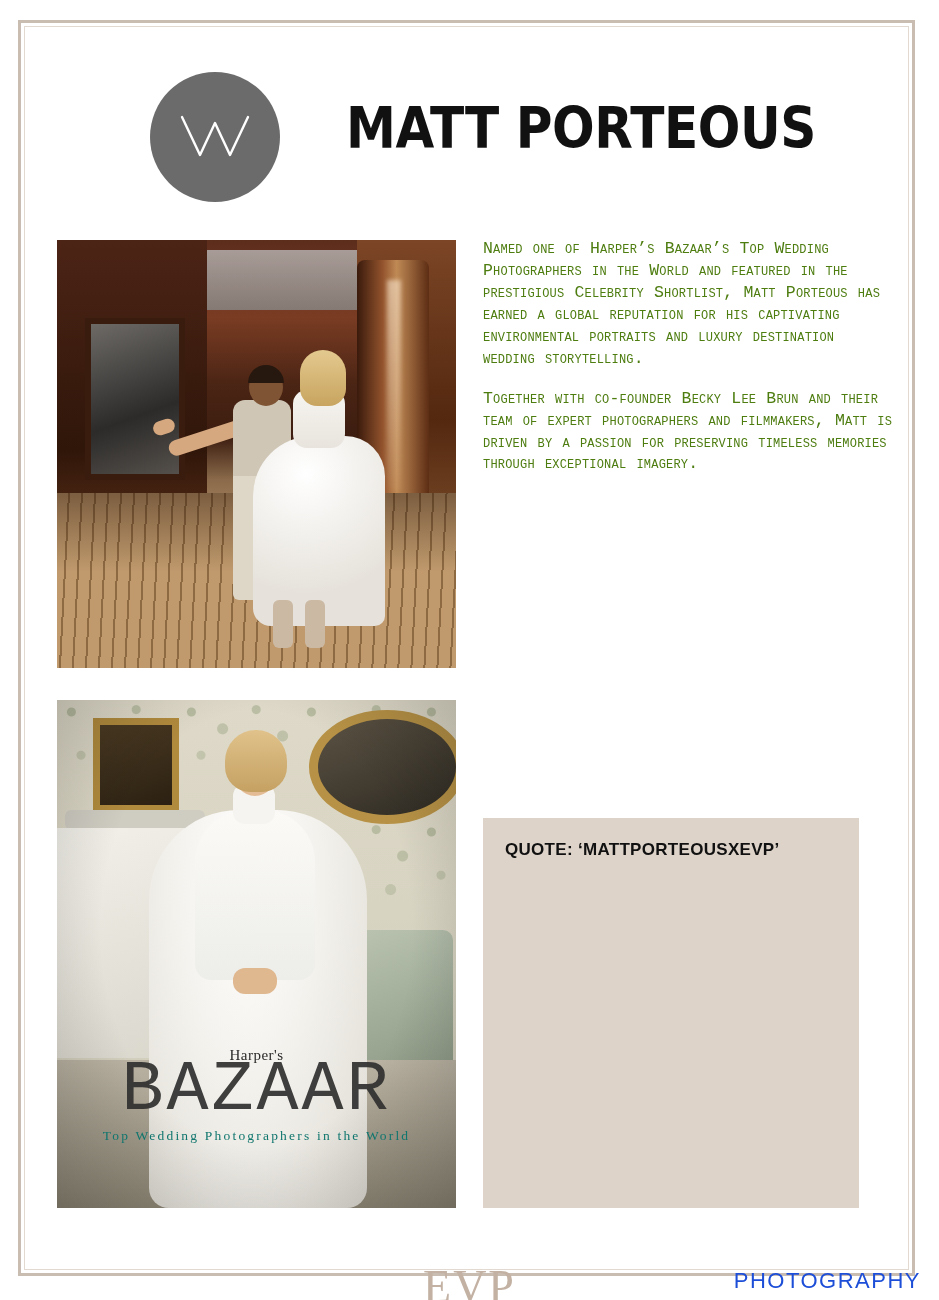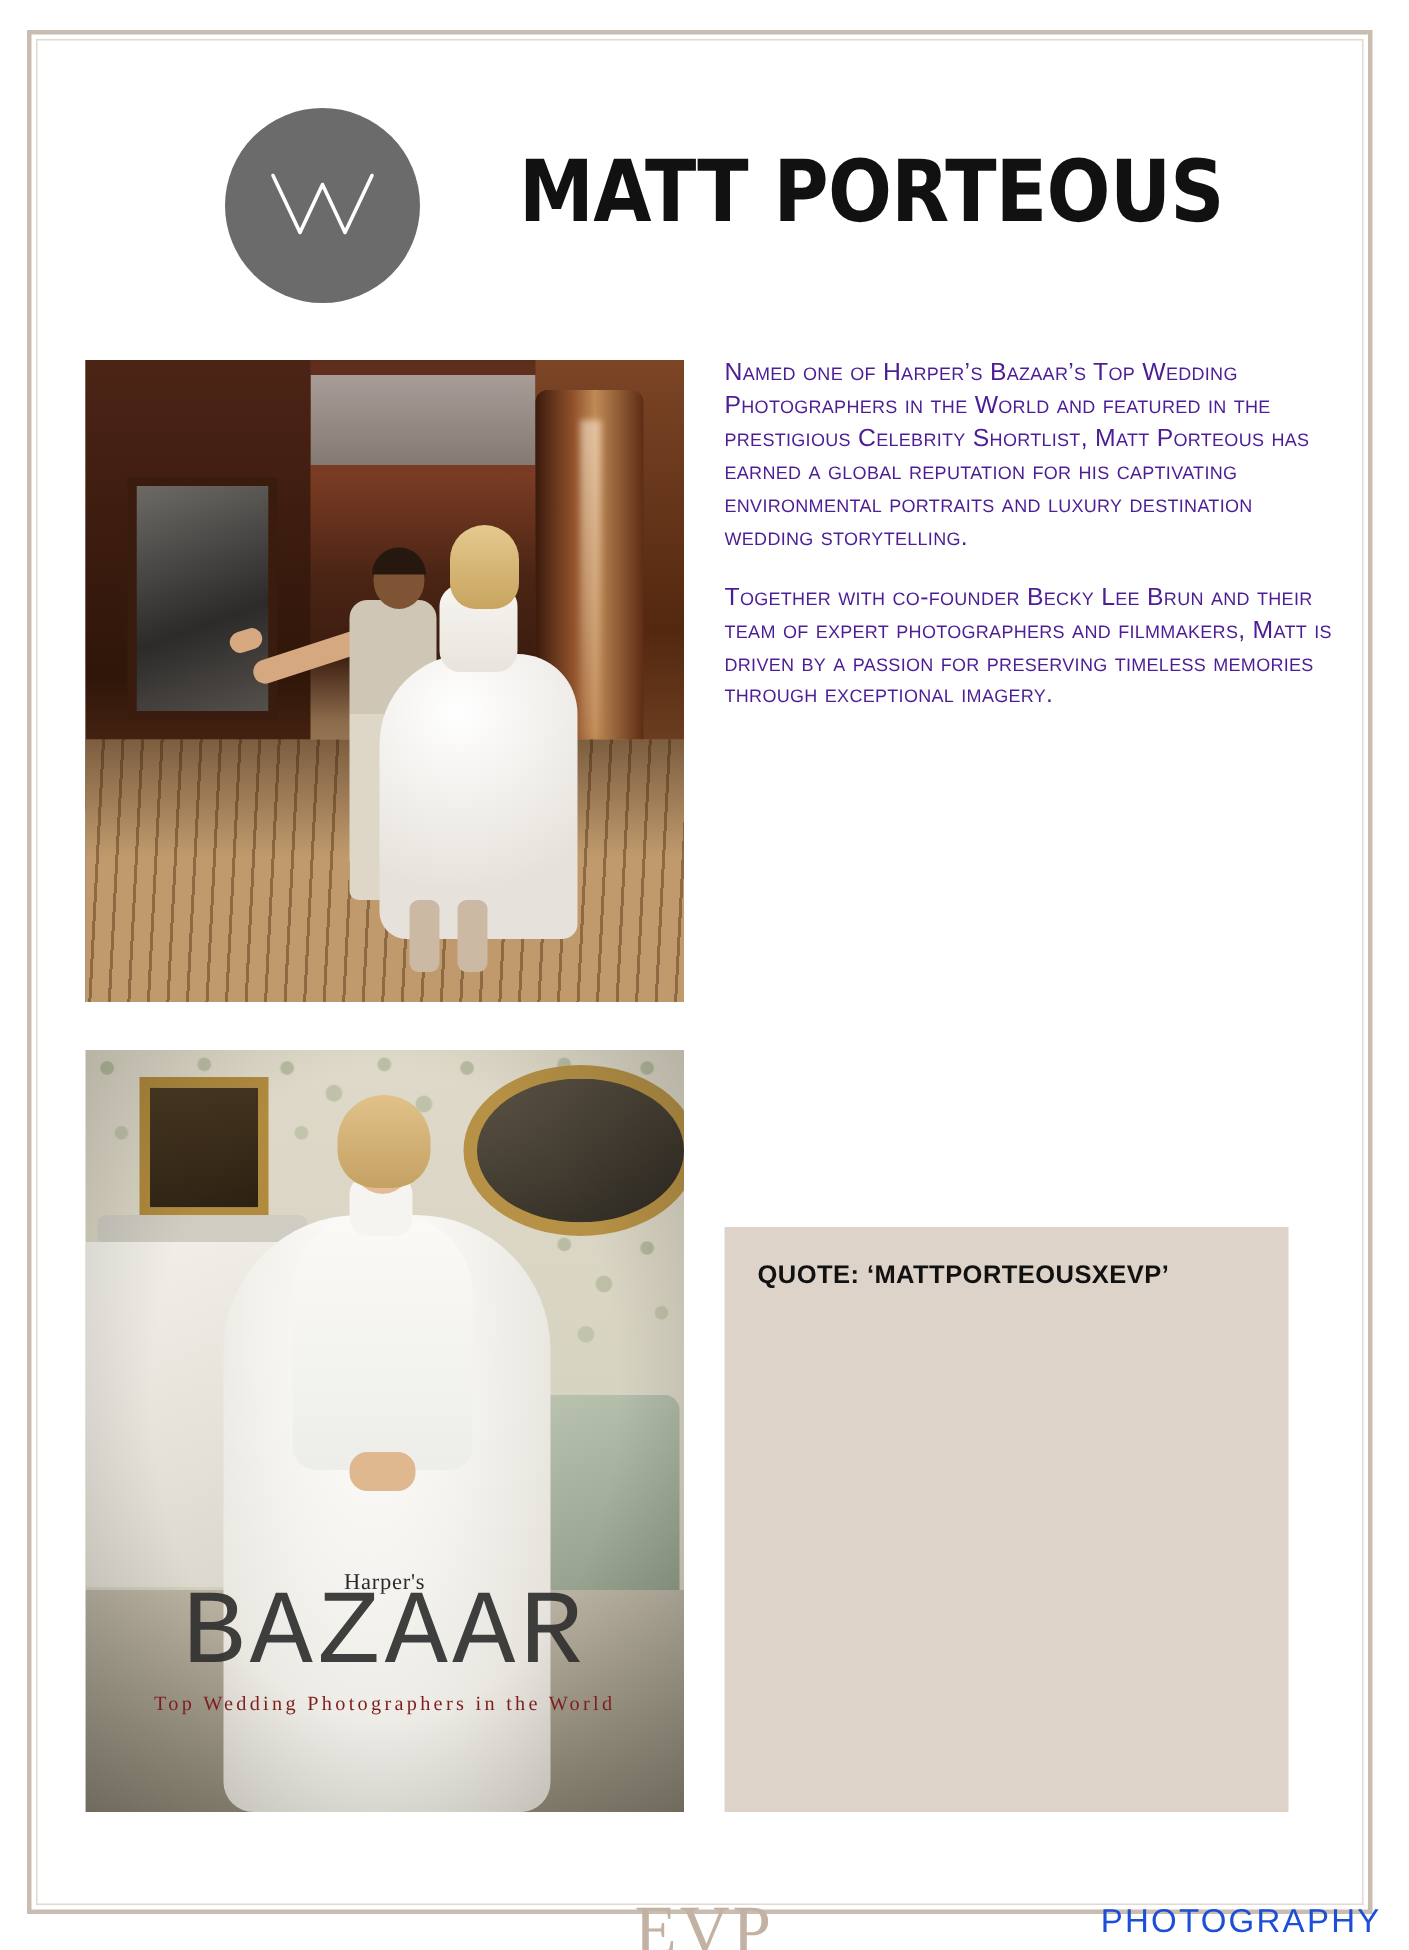--- a/index.html
+++ b/index.html
@@ -100,24 +100,24 @@
 
   
   .bio {
     position: absolute;
     left: 483px;
     top: 238px;
     width: 412px;
   }
   .bio p {
     margin: 0 0 18px 0;
-    font-family: Liberation Sans, sans-serif;
+    font-family: Liberation Mono, monospace;
     font-size: 16.5px;
     line-height: 1.33;
-    color: #4c1d95;
+    color: #4d7c0f;
     font-variant: small-caps;
     letter-spacing: 0.2px;
   }
 
   
   .photo-bottom {
     position: absolute;
     left: 57px;
     top: 700px;
     width: 399px;
@@ -147,21 +147,21 @@
     font-size: 70px;
     line-height: 0.95;
     color: #303030;
     letter-spacing: 3px;
     opacity: 0.92;
   }
   .mag-sub {
     font-family: "Liberation Serif", serif;
     font-size: 13.5px;
     letter-spacing: 2.2px;
-    color: #7f1d1d;
+    color: #0f766e;
     margin-top: 4px;
   }
 
   
   .contact-panel {
     position: absolute;
     left: 483px;
     top: 818px;
     width: 376px;
     height: 390px;

